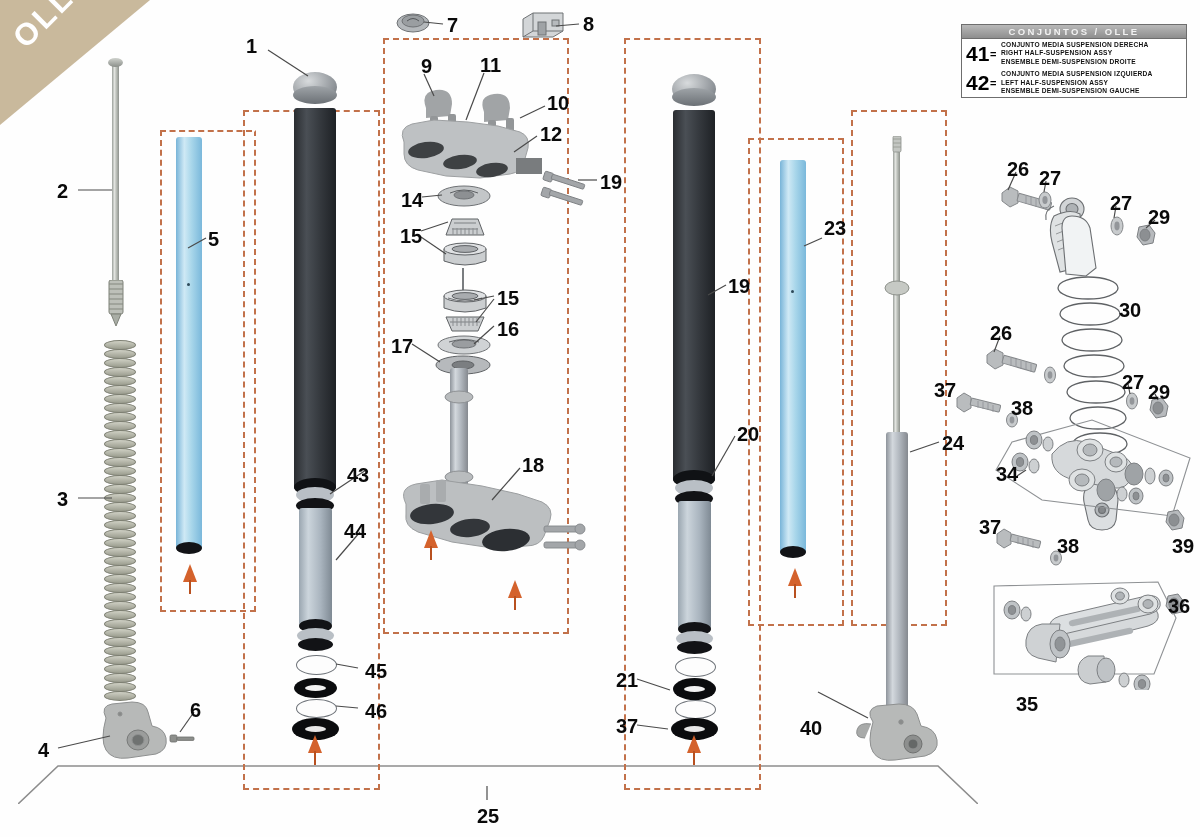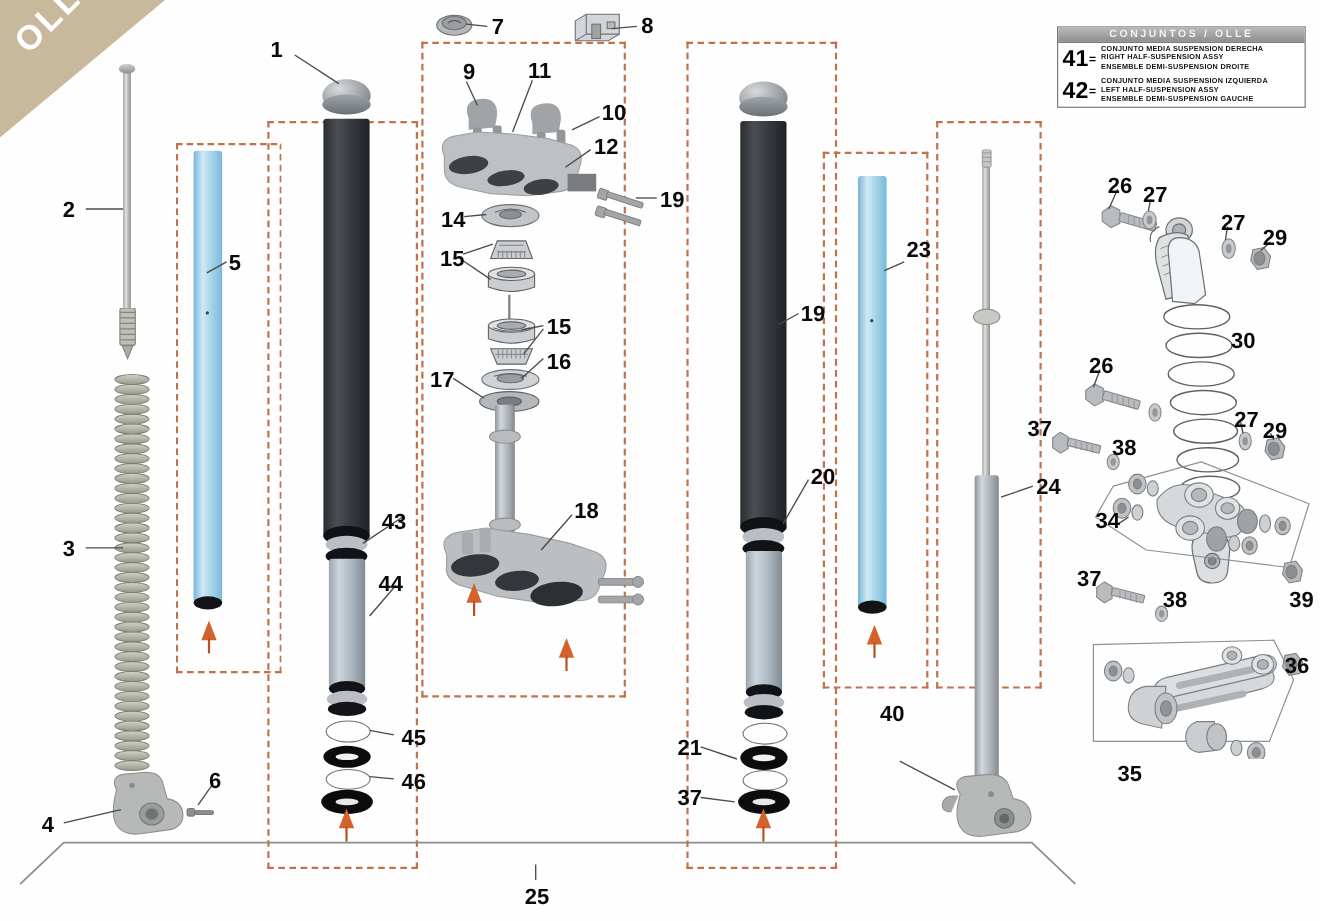--- a/index.html
+++ b/index.html
@@ -654,20 +654,20 @@
       <div class="lbl" style="left: 1148px; top: 382px;">29</div>
       <div class="lbl" style="left: 1119px; top: 300px;">30</div>
       <div class="lbl" style="left: 996px; top: 464px;">34</div>
       <div class="lbl" style="left: 1016px; top: 694px;">35</div>
       <div class="lbl" style="left: 1168px; top: 596px;">36</div>
       <div class="lbl" style="left: 934px; top: 380px;">37</div>
       <div class="lbl" style="left: 979px; top: 517px;">37</div>
       <div class="lbl" style="left: 1011px; top: 398px;">38</div>
       <div class="lbl" style="left: 1057px; top: 536px;">38</div>
       <div class="lbl" style="left: 1172px; top: 536px; text-align: center;">39</div>
-      <div class="lbl" style="left: 800px; top: 639px;">40</div>
+      <div class="lbl" style="left: 800px; top: 718px;">40</div>
       <div class="lbl" style="left: 347px; top: 465px;">43</div>
       <div class="lbl" style="left: 344px; top: 521px;">44</div>
       <div class="lbl" style="left: 365px; top: 661px;">45</div>
       <div class="lbl" style="left: 365px; top: 701px;">46</div>
     </div>
 
 </div>
 
 </body></html>

